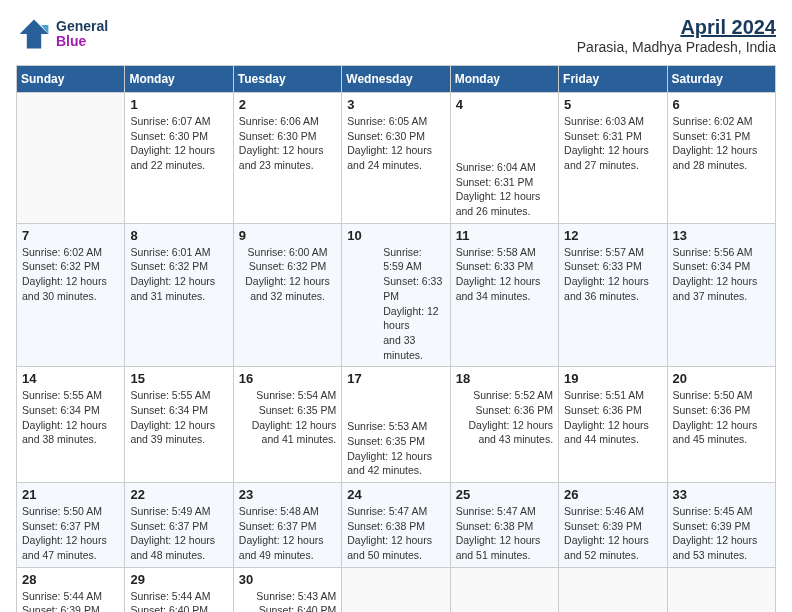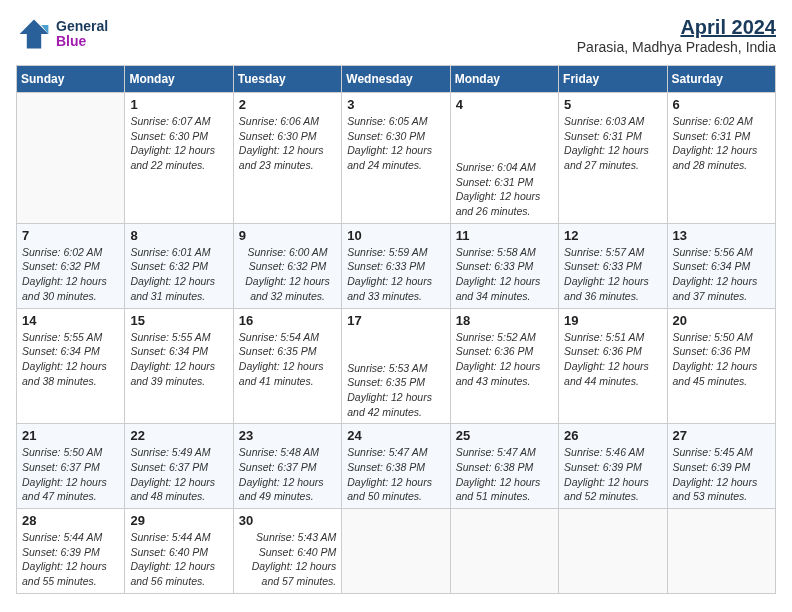--- a/index.html
+++ b/index.html
@@ -70,21 +70,20 @@
       font-size: 13px;
       font-weight: bold;
       color: #222;
       display: block;
       margin-bottom: 2px;
     }
     .day-info {
       font-size: 10.5px;
       line-height: 1.4;
       color: #333;
-      font-style: italic;
     }
     .empty-cell {
       background: #f9f9f9;
     }
     .row-even { background: #fff; }
     .row-odd { background: #f5f8fc; }
   </style>
 </head>
 <body>
 
@@ -180,21 +179,21 @@
         </td>
         <td>
           <span class="day-num">9</span>
           <div class="day-info" style="white-space: pre-line; text-align: center;">Sunrise: 6:00 AM
 Sunset: 6:32 PM
 Daylight: 12 hours
 and 32 minutes.</div>
         </td>
         <td>
           <span class="day-num">10</span>
-          <div class="day-info" style="white-space: pre-line;">Sunrise: 5:59 AM
+          <div class="day-info" style="white-space: pre-line; margin-left: 36px;">Sunrise: 5:59 AM
 Sunset: 6:33 PM
 Daylight: 12 hours
 and 33 minutes.</div>
         </td>
         <td>
           <span class="day-num">11</span>
           <div class="day-info" style="white-space: pre-line;">Sunrise: 5:58 AM
 Sunset: 6:33 PM
 Daylight: 12 hours
 and 34 minutes.</div>
@@ -224,35 +223,35 @@
         </td>
         <td>
           <span class="day-num">15</span>
           <div class="day-info" style="white-space: pre-line;">Sunrise: 5:55 AM
 Sunset: 6:34 PM
 Daylight: 12 hours
 and 39 minutes.</div>
         </td>
         <td>
           <span class="day-num">16</span>
-          <div class="day-info" style="white-space: pre-line;">Sunrise: 5:54 AM
+          <div class="day-info" style="white-space: pre-line; text-align: right;">Sunrise: 5:54 AM
 Sunset: 6:35 PM
 Daylight: 12 hours
 and 41 minutes.</div>
         </td>
         <td>
           <span class="day-num">17</span>
           <div class="day-info" style="white-space: pre-line; margin-top: 33px;">Sunrise: 5:53 AM
 Sunset: 6:35 PM
 Daylight: 12 hours
 and 42 minutes.</div>
         </td>
         <td>
           <span class="day-num">18</span>
-          <div class="day-info" style="white-space: pre-line;">Sunrise: 5:52 AM
+          <div class="day-info" style="white-space: pre-line; text-align: right;">Sunrise: 5:52 AM
 Sunset: 6:36 PM
 Daylight: 12 hours
 and 43 minutes.</div>
         </td>
         <td>
           <span class="day-num">19</span>
           <div class="day-info" style="white-space: pre-line;">Sunrise: 5:51 AM
 Sunset: 6:36 PM
 Daylight: 12 hours
 and 44 minutes.</div>
@@ -302,21 +301,21 @@
 and 51 minutes.</div>
         </td>
         <td>
           <span class="day-num">26</span>
           <div class="day-info" style="white-space: pre-line;">Sunrise: 5:46 AM
 Sunset: 6:39 PM
 Daylight: 12 hours
 and 52 minutes.</div>
         </td>
         <td>
-          <span class="day-num">27</span>
+          <span class="day-num">33</span>
           <div class="day-info" style="white-space: pre-line;">Sunrise: 5:45 AM
 Sunset: 6:39 PM
 Daylight: 12 hours
 and 53 minutes.</div>
         </td>
       </tr>
       <tr class="row-even">
         <td>
           <span class="day-num">28</span>
           <div class="day-info" style="white-space: pre-line;">Sunrise: 5:44 AM

